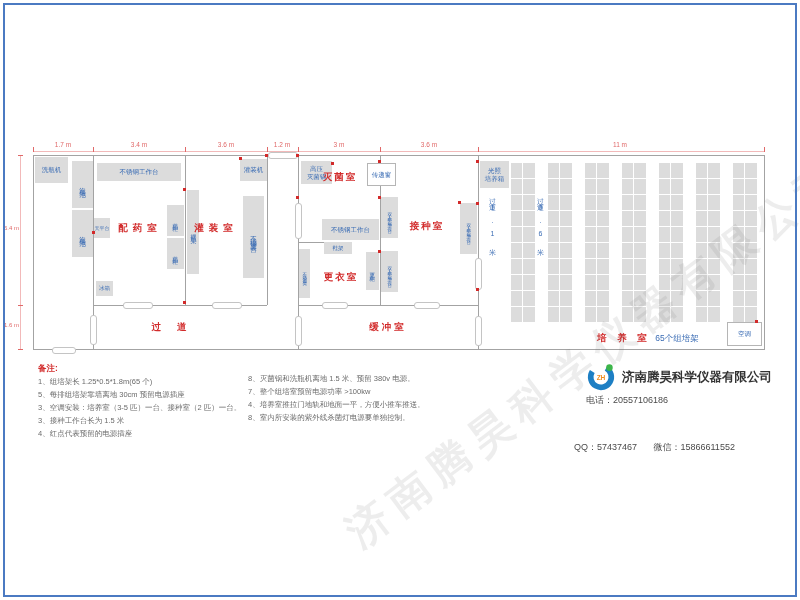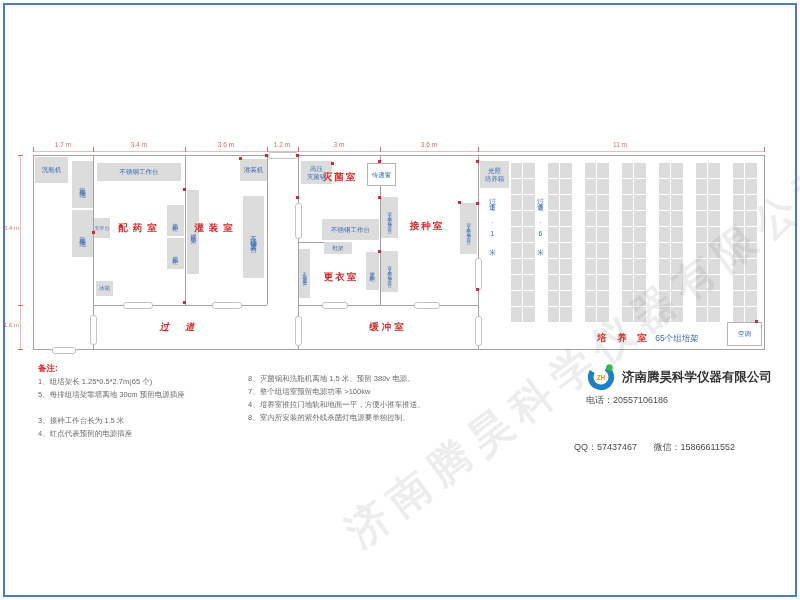--- a/index.html
+++ b/index.html
@@ -173,21 +173,21 @@
   <div class="rack" style="left:733px;"></div>
 
   <span class="aisle" style="left:487px;top:192px;height:100px;">过道1.1米</span>
   <span class="aisle" style="left:535px;top:192px;height:100px;">过道0.6米</span>
 
   <span class="room" style="left:140px;top:222px;letter-spacing:5px;">配药室</span>
   <span class="room" style="left:216px;top:222px;letter-spacing:5px;">灌装室</span>
   <span class="room" style="left:340px;top:171px;letter-spacing:2px;">灭菌室</span>
   <span class="room" style="left:341px;top:271px;letter-spacing:2px;">更衣室</span>
   <span class="room" style="left:427px;top:220px;letter-spacing:2px;">接种室</span>
-  <span class="room" style="left:185px;top:321px;letter-spacing:16px;font-style:italic;">过道</span>
+  <span class="room" style="left:177px;top:321px;letter-spacing:16px;">过道</span>
   <span class="room" style="left:388px;top:321px;letter-spacing:3px;">缓冲室</span>
   <div style="position:absolute;left:597px;top:327px;white-space:nowrap;z-index:2;">
     <span style="color:#d22b2b;font-weight:bold;font-size:9.5px;letter-spacing:4px;">培 养 室</span>
     <span style="color:#3a6cb4;font-size:8.5px;">65个组培架</span>
   </div>
 
   <div class="dot" style="left:92px;top:231px;"></div>
   <div class="dot" style="left:183px;top:188px;"></div>
   <div class="dot" style="left:183px;top:301px;"></div>
   <div class="dot" style="left:239px;top:157px;"></div>
@@ -198,22 +198,23 @@
   <div class="dot" style="left:378px;top:160px;"></div>
   <div class="dot" style="left:378px;top:196px;"></div>
   <div class="dot" style="left:378px;top:250px;"></div>
   <div class="dot" style="left:476px;top:160px;"></div>
   <div class="dot" style="left:476px;top:202px;"></div>
   <div class="dot" style="left:458px;top:201px;"></div>
   <div class="dot" style="left:476px;top:288px;"></div>
   <div class="dot" style="left:755px;top:320px;"></div>
 
   <span class="notes-title" style="left:38px;top:363px;">备注:</span>
-  <span class="note" style="left:38px;top:377px;">1、组培架长 1.25*0.5*2.7m(65 个)</span>
+  <span class="note" style="left:38px;top:377px;">1、组培架长 1.25*0.5*1.8m(65 个)</span>
   <span class="note" style="left:38px;top:390px;">5、每排组培架靠墙离地 30cm 预留电源插座</span>
+  <span class="note" style="left:38px;top:403px;">3、空调安装：培养室（3-5 匹）一台、接种室（2 匹）一台。</span>
   <span class="note" style="left:38px;top:416px;">3、接种工作台长为 1.5 米</span>
   <span class="note" style="left:38px;top:429px;">4、红点代表预留的电源插座</span>
   <span class="note" style="left:248px;top:374px;">8、灭菌锅和洗瓶机离地 1.5 米、预留 380v 电源。</span>
   <span class="note" style="left:248px;top:387px;">7、整个组培室预留电源功率 &gt;100kw</span>
   <span class="note" style="left:248px;top:400px;">4、培养室推拉门地轨和地面一平，方便小推车推送。</span>
   <span class="note" style="left:248px;top:413px;">8、室内所安装的紫外线杀菌灯电源要单独控制。</span>
 
   <div class="logo" style="left:586px;top:362px;width:30px;height:30px;">
     <svg width="30" height="30" viewBox="0 0 32 32">
       <circle cx="16" cy="16" r="11" fill="none" stroke="#1d7fc4" stroke-width="6" stroke-dasharray="52 18" transform="rotate(-60 16 16)"></circle>

